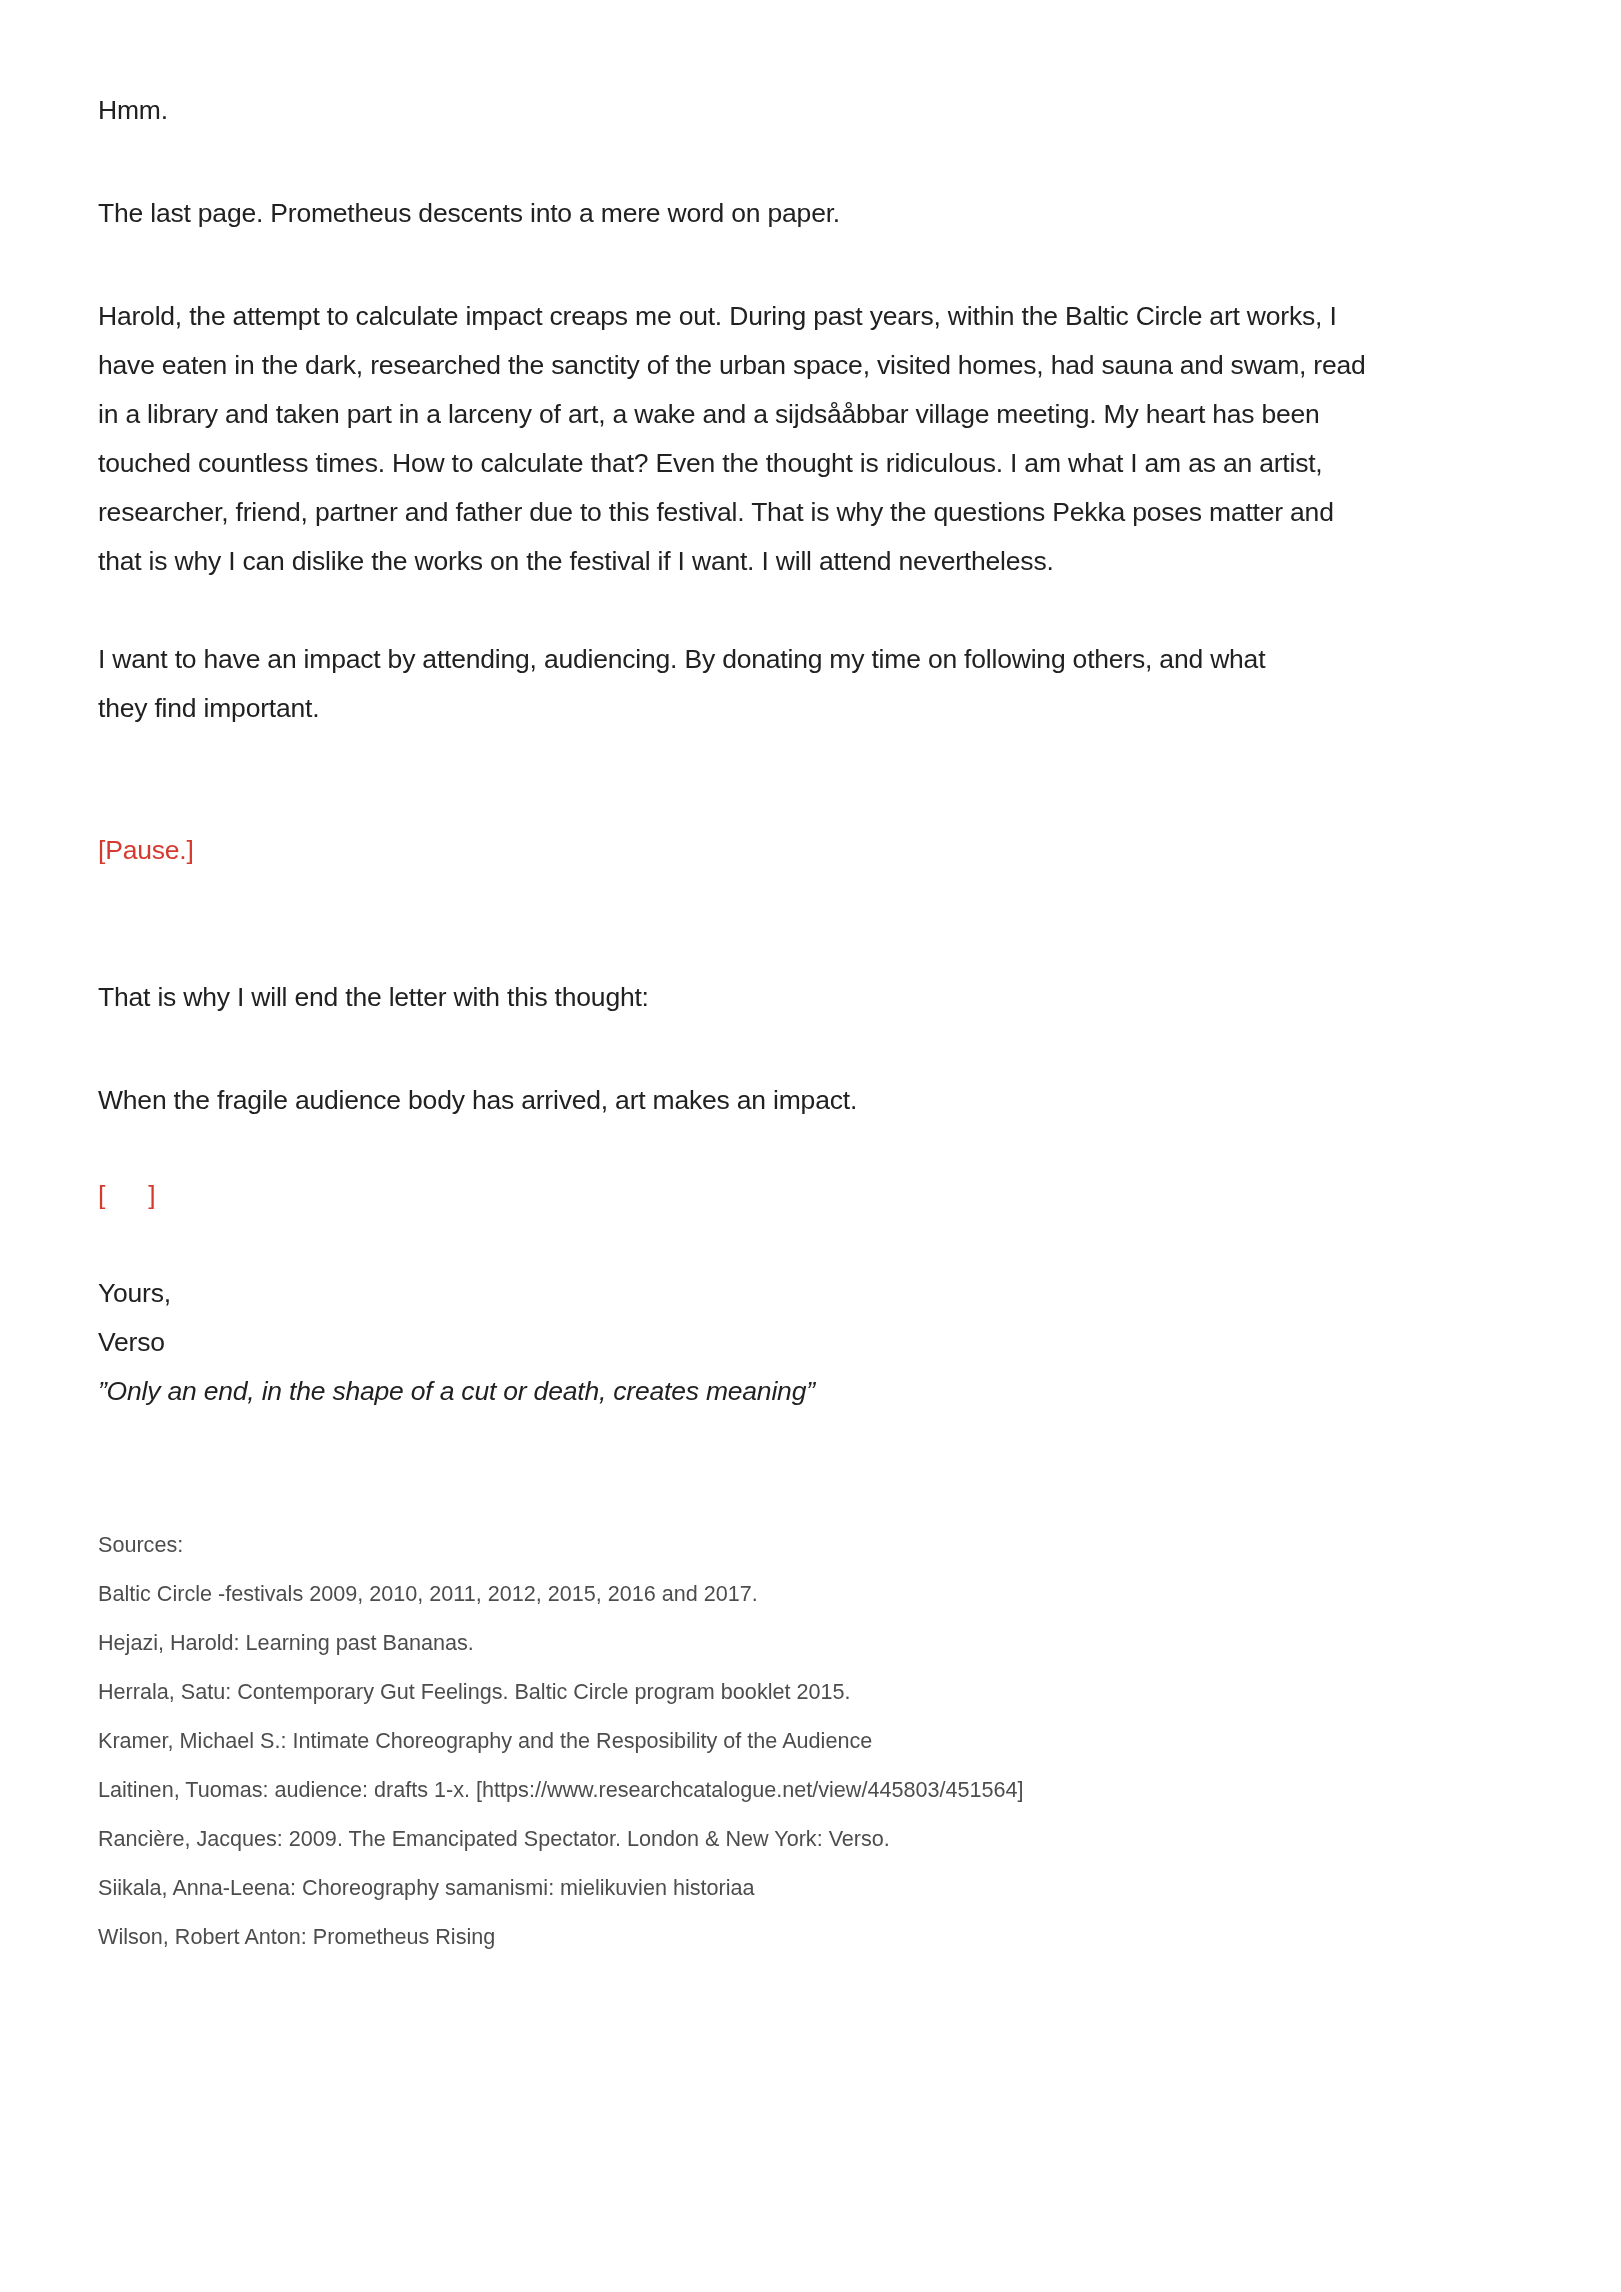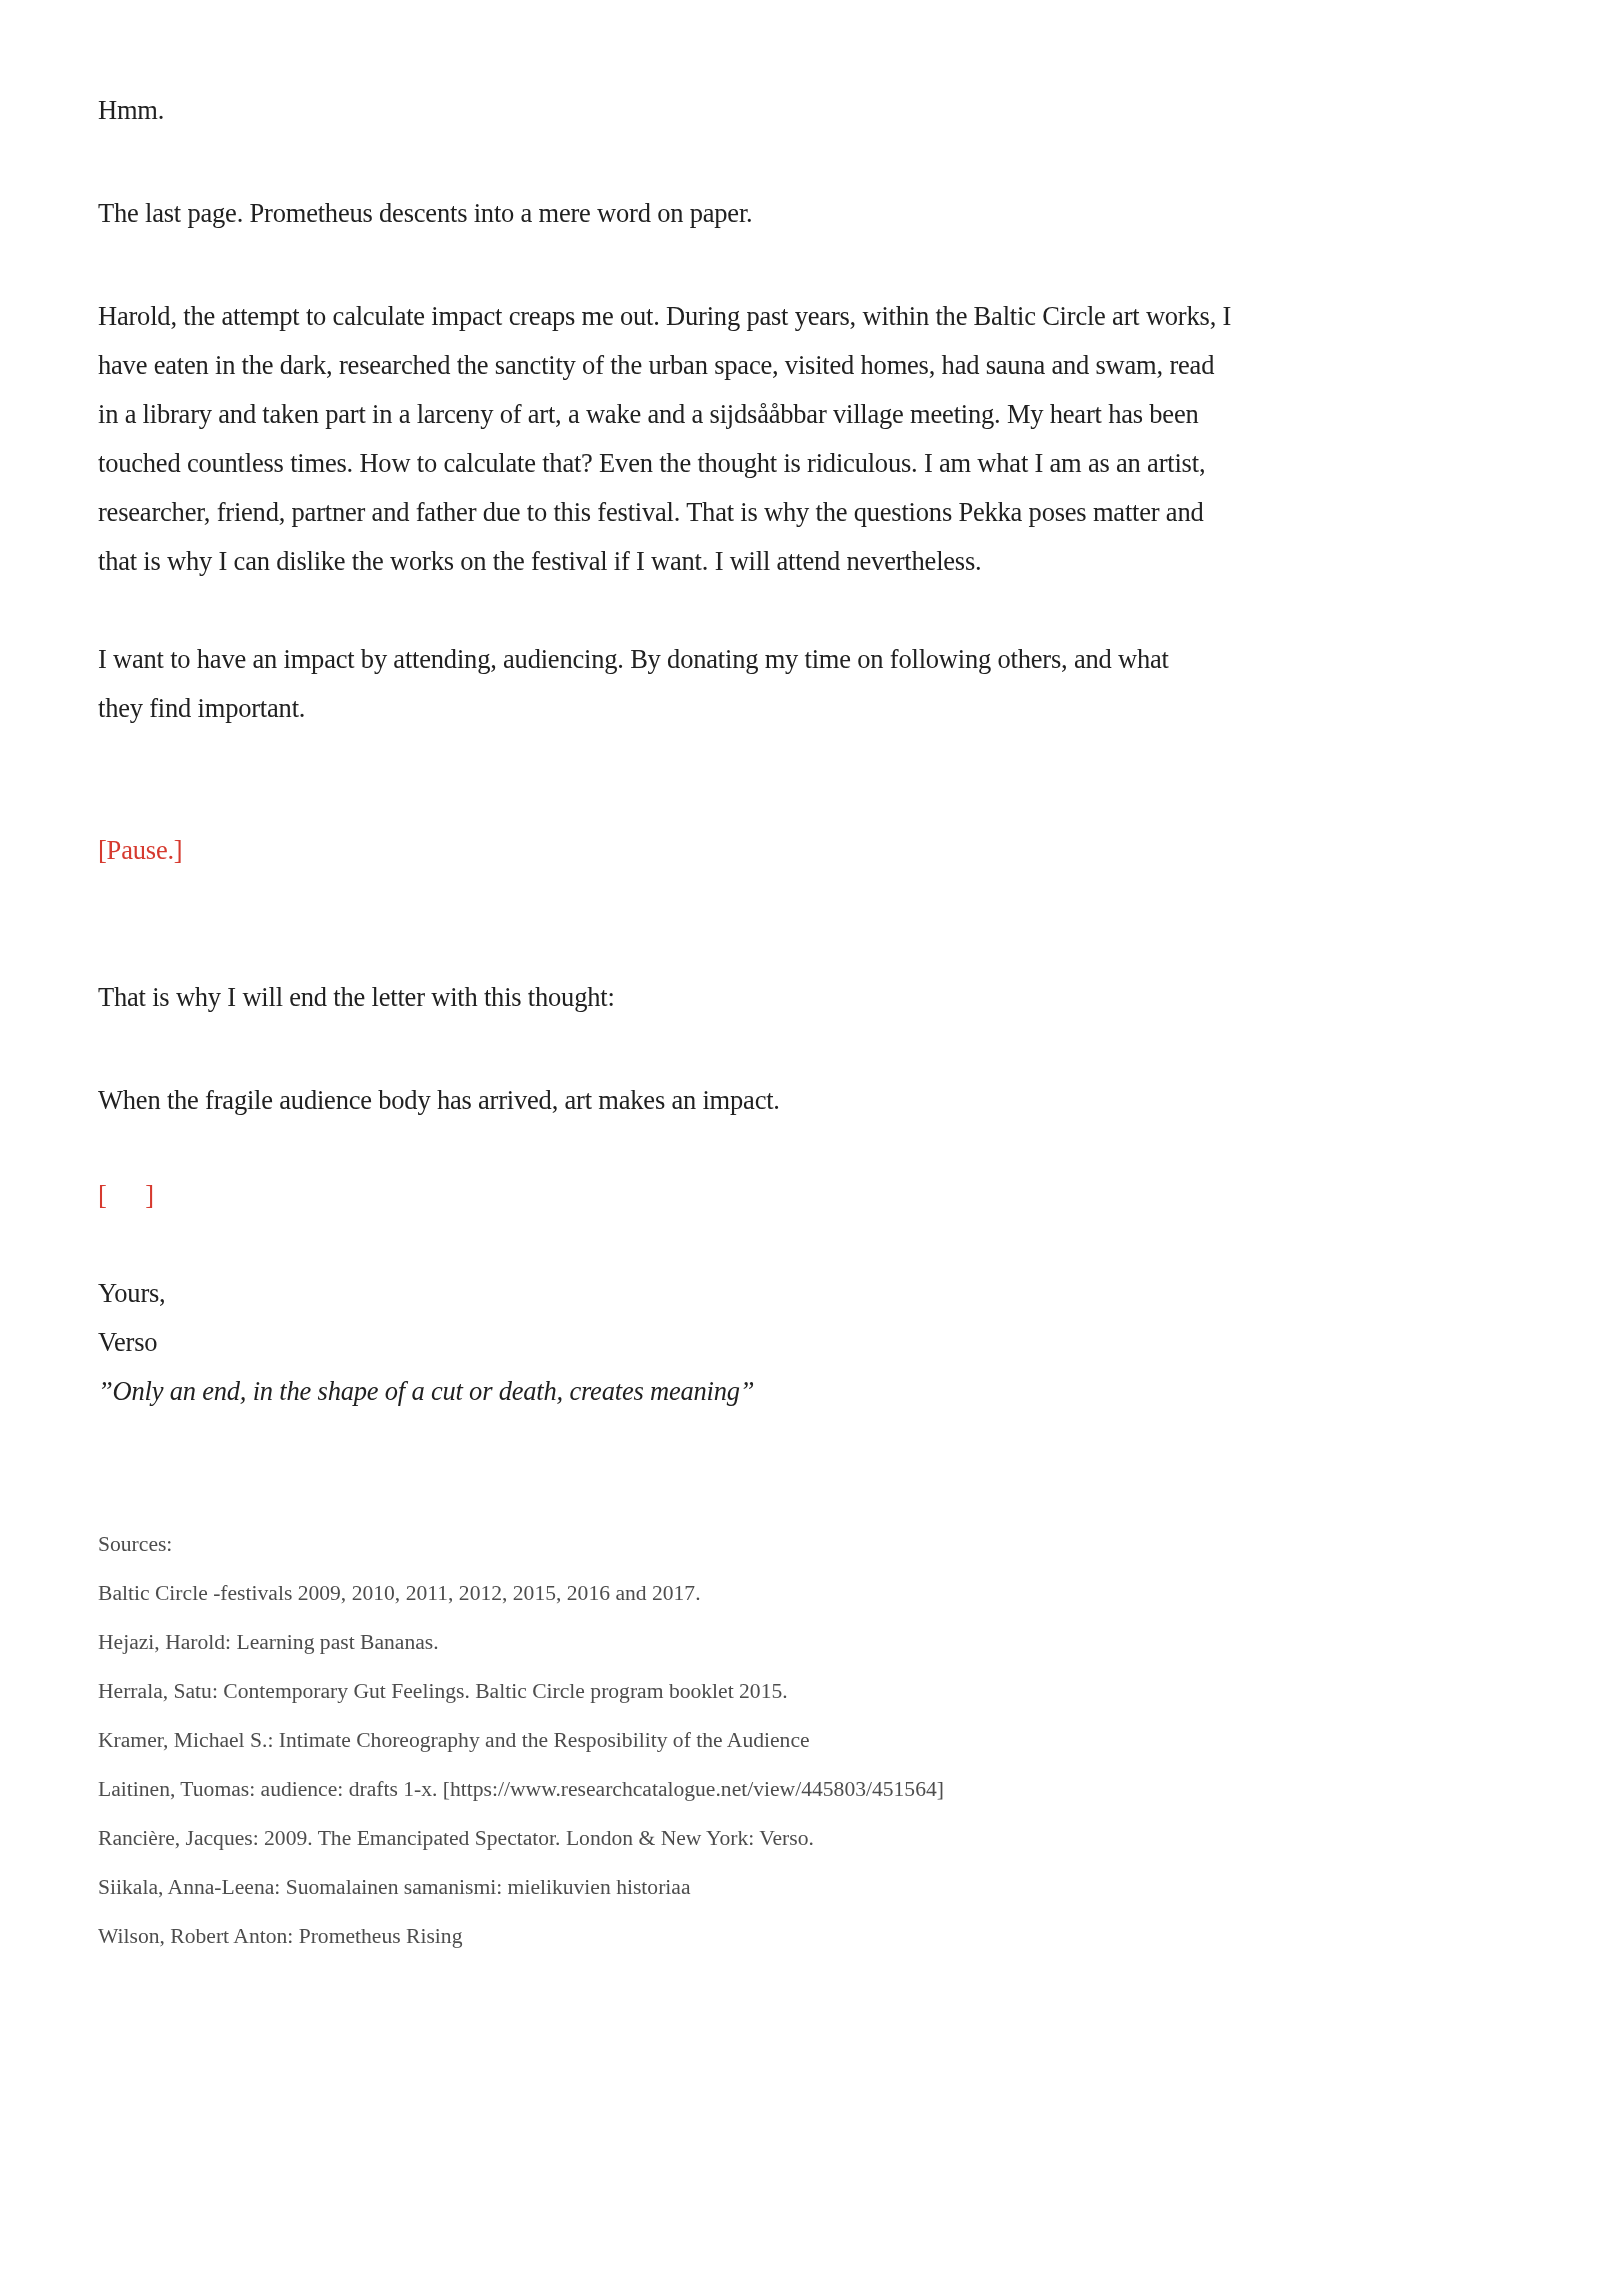--- a/index.html
+++ b/index.html
@@ -8,21 +8,21 @@
     background: #ffffff;
   }
   .page {
     position: relative;
     width: 1621px;
     height: 2293px;
     background: #ffffff;
     box-sizing: border-box;
     padding: 86px 57px 0 98px;
     overflow: hidden;
-    font-family: Liberation Serif, serif;
+    font-family: Liberation Sans, sans-serif;
     color: #212121;
   }
   .para {
     margin: 0;
     font-size: 26.5px;
     line-height: 49px;
     letter-spacing: -0.2px;
     white-space: pre-line;
     color: #212121;
   }
@@ -82,18 +82,18 @@
   <p class="para quote-line">”Only an end, in the shape of a cut or death, creates meaning”</p>
 
   <div class="sources">
     <p class="source-line">Sources:</p>
     <p class="source-line">Baltic Circle -festivals 2009, 2010, 2011, 2012, 2015, 2016 and 2017.</p>
     <p class="source-line">Hejazi, Harold: Learning past Bananas.</p>
     <p class="source-line">Herrala, Satu: Contemporary Gut Feelings. Baltic Circle program booklet 2015.</p>
     <p class="source-line">Kramer, Michael S.: Intimate Choreography and the Resposibility of the Audience</p>
     <p class="source-line">Laitinen, Tuomas: audience: drafts 1-x. [https://www.researchcatalogue.net/view/445803/451564]</p>
     <p class="source-line">Rancière, Jacques: 2009. The Emancipated Spectator. London &amp; New York: Verso.</p>
-    <p class="source-line">Siikala, Anna-Leena: Suomalainen samanismi: mielikuvien historiaa</p>
+    <p class="source-line">Siikala, Anna-Leena: Choreography samanismi: mielikuvien historiaa</p>
     <p class="source-line">Wilson, Robert Anton: Prometheus Rising</p>
   </div>
 
 </div>
 
 
 </body></html>

